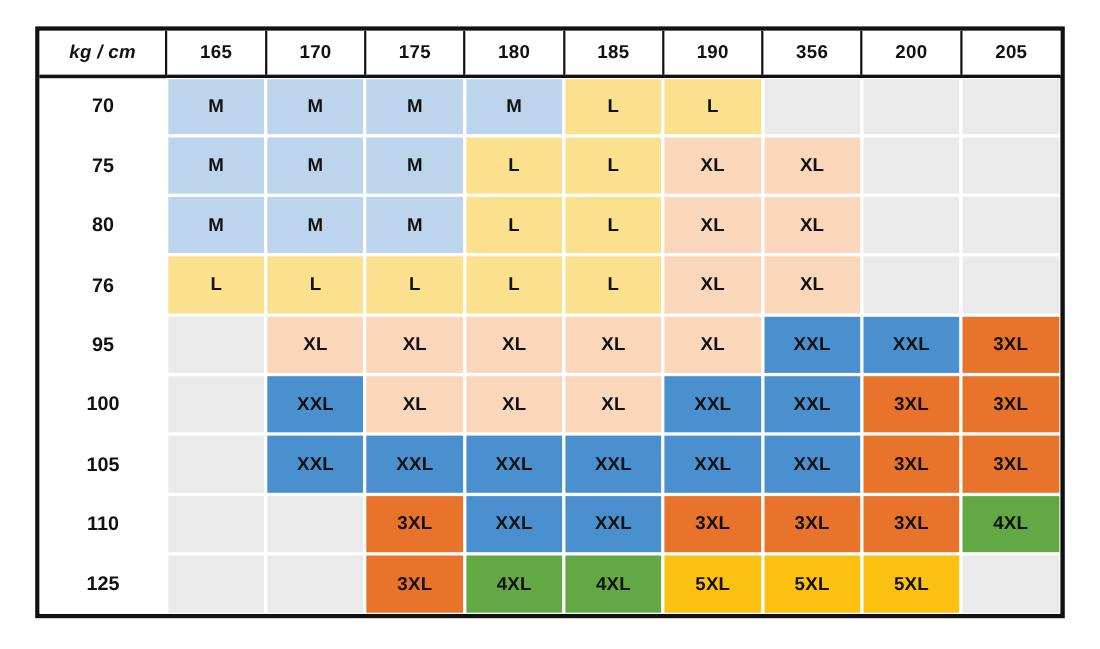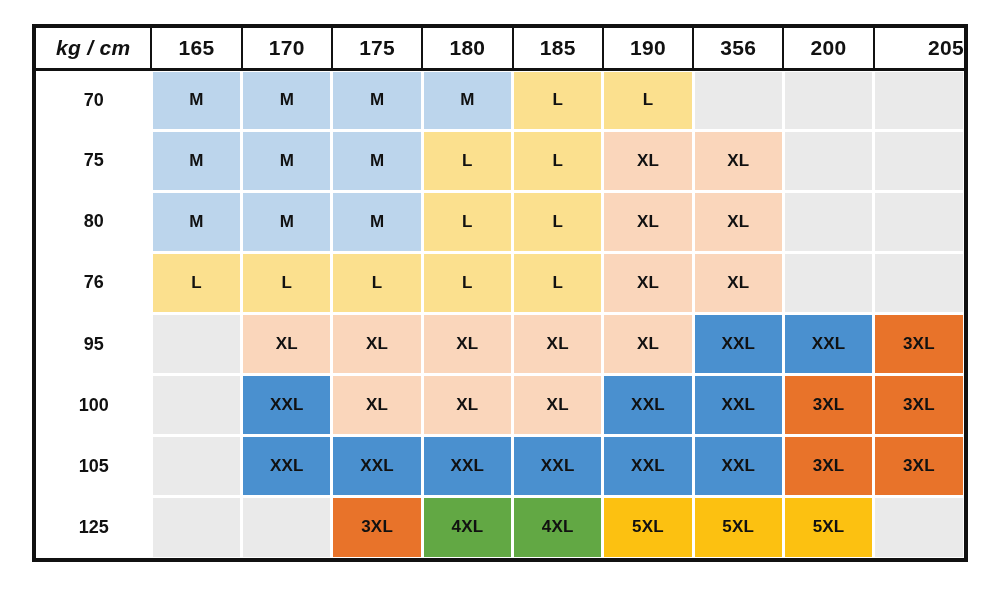--- a/index.html
+++ b/index.html
@@ -45,24 +45,24 @@
     color: #111111;
     border: 0;
   }
 
   
   tr.head-row { height: 41px; }
   tr.head-row th {
     background: #ffffff;
     border-right: 2px solid #111111;
     border-bottom: 3px solid #111111;
-    font-size: 21px;
+    font-size: 17px;
     letter-spacing: 0.3px;
   }
-  tr.head-row th:last-child { border-right: 0; text-align: right; }
+  tr.head-row th:last-child { border-right: 0; }
   th.corner-head {
     font-style: italic;
     font-size: 19px;
     border-right: 3px solid #111111;
   }
 
   
   tr.body-row { height: 41.4px; }
   td.row-label {
     background: #ffffff;
@@ -332,20 +332,50 @@
               <div class="swatch" style="background: rgb(74, 144, 207);">XXL</div>
             </td>
             <td class="cell">
               <div class="swatch" style="background: rgb(232, 115, 42);">3XL</div>
             </td>
             <td class="cell">
               <div class="swatch" style="background: rgb(232, 115, 42);">3XL</div>
             </td>
           </tr>
           <tr class="body-row">
+            <td class="row-label">110</td>
+            <td class="cell">
+              <div class="swatch" style="background: rgb(234, 234, 234);"></div>
+            </td>
+            <td class="cell">
+              <div class="swatch" style="background: rgb(234, 234, 234);"></div>
+            </td>
+            <td class="cell">
+              <div class="swatch" style="background: rgb(232, 115, 42);">3XL</div>
+            </td>
+            <td class="cell">
+              <div class="swatch" style="background: rgb(74, 144, 207);">XXL</div>
+            </td>
+            <td class="cell">
+              <div class="swatch" style="background: rgb(74, 144, 207);">XXL</div>
+            </td>
+            <td class="cell">
+              <div class="swatch" style="background: rgb(232, 115, 42);">3XL</div>
+            </td>
+            <td class="cell">
+              <div class="swatch" style="background: rgb(232, 115, 42);">3XL</div>
+            </td>
+            <td class="cell">
+              <div class="swatch" style="background: rgb(232, 115, 42);">3XL</div>
+            </td>
+            <td class="cell">
+              <div class="swatch" style="background: rgb(98, 168, 68);">4XL</div>
+            </td>
+          </tr>
+          <tr class="body-row">
             <td class="row-label">125</td>
             <td class="cell">
               <div class="swatch" style="background: rgb(234, 234, 234);"></div>
             </td>
             <td class="cell">
               <div class="swatch" style="background: rgb(234, 234, 234);"></div>
             </td>
             <td class="cell">
               <div class="swatch" style="background: rgb(232, 115, 42);">3XL</div>
             </td>

